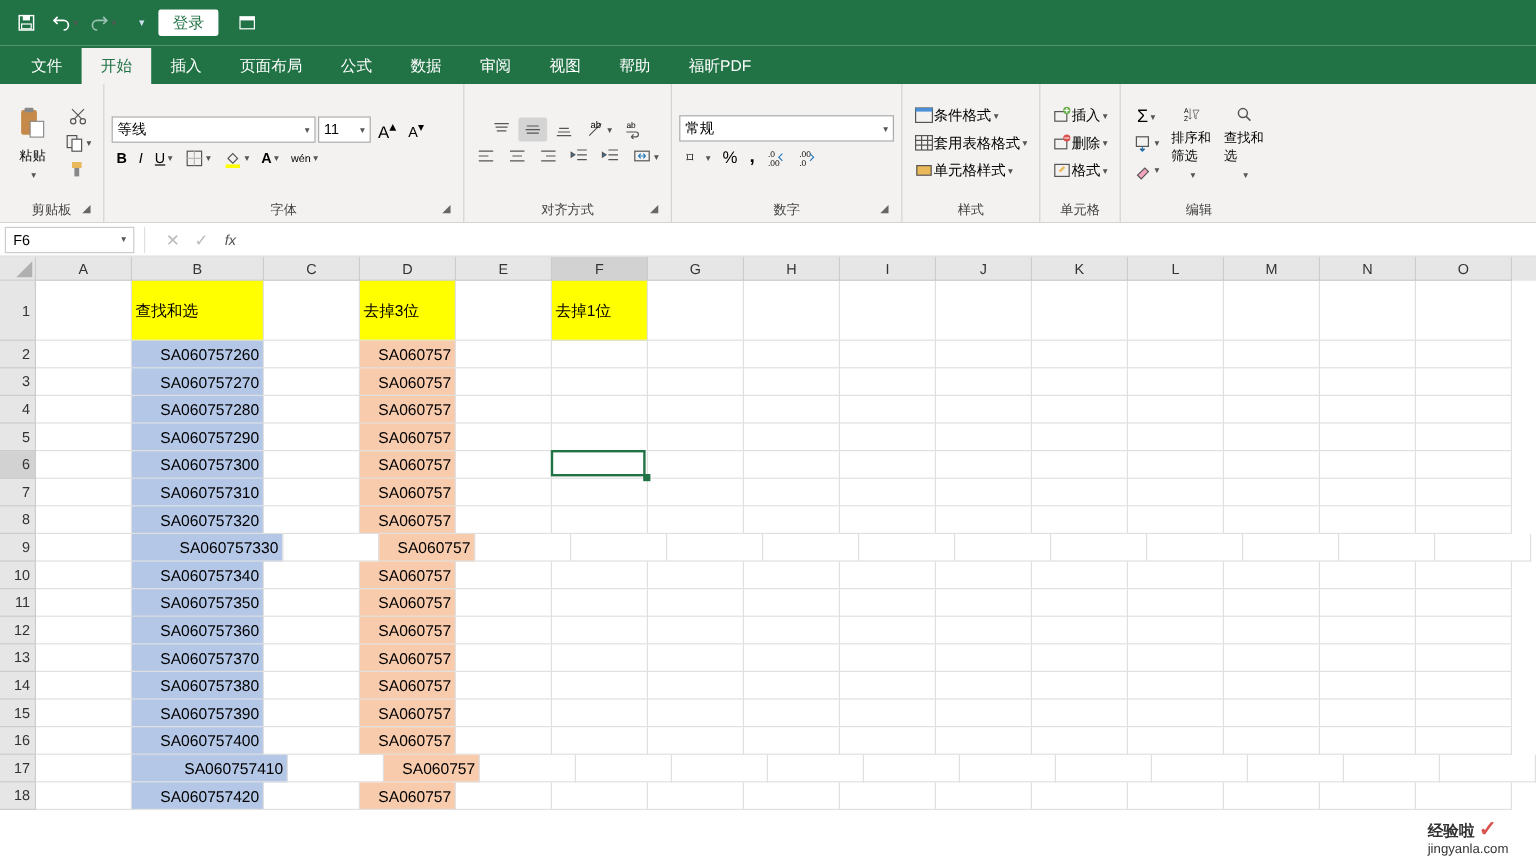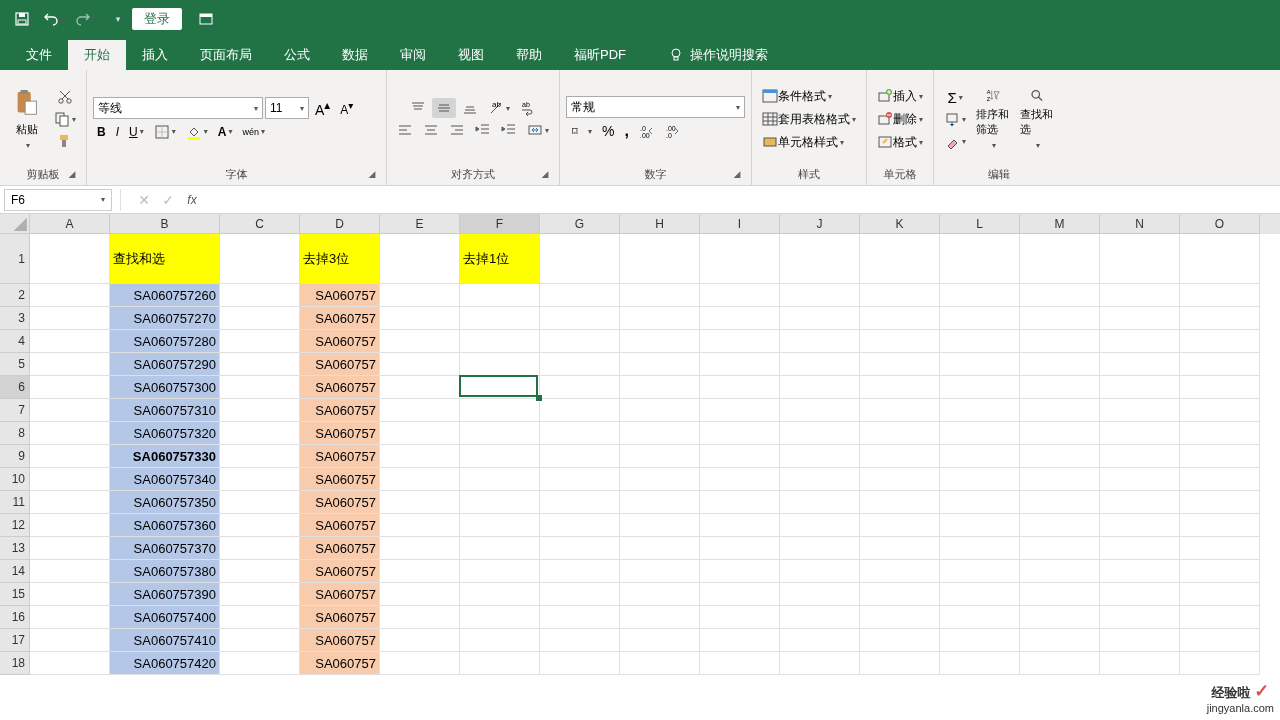--- a/index.html
+++ b/index.html
@@ -62,21 +62,21 @@
   .row.first { height: 50px; }
   .cell { border-right: 1px solid #e0e0e0; border-bottom: 1px solid #e0e0e0; display: flex; align-items: center; padding: 0 3px; font-size: 13px; overflow: hidden; white-space: nowrap; }
   .cell.hdr { background: #ffff00; font-weight: normal; }
   .cell.blue { background: #b4c7e7; }
   .cell.orange { background: #f8cbad; justify-content: flex-end; }
   .cell.blue { justify-content: flex-end; }
   .active-cell-border { position: absolute; border: 2px solid #217346; pointer-events: none; }
   .active-cell-handle { position: absolute; width: 6px; height: 6px; background: #217346; }
   
   
-  .watermark { position: absolute; right: 6px; bottom: 6px; text-align: center; font-size: 11px; color: #333; margin-top: 40px; }
+  .watermark { position: absolute; right: 23px; bottom: 6px; text-align: left; font-size: 11px; color: #333; margin-top: 40px; }
   .watermark .line1 { font-size: 13px; font-weight: bold; }
   .watermark .red { color: #d9534f; font-size: 18px; }
   
   .col-h.sel { background: #d2d2d2; }
 </style>
 </head>
 <body>
 
 <div class="title-bar">
   <div class="qat">
@@ -118,27 +118,20 @@
   <div class="tab file"><span>文件</span></div>
   <div class="tab active"><span>开始</span></div>
   <div class="tab"><span>插入</span></div>
   <div class="tab"><span>页面布局</span></div>
   <div class="tab"><span>公式</span></div>
   <div class="tab"><span>数据</span></div>
   <div class="tab"><span>审阅</span></div>
   <div class="tab"><span>视图</span></div>
   <div class="tab"><span>帮助</span></div>
   <div class="tab"><span>福昕PDF</span></div>
-  <div class="tab tab-help">
-    <svg class="icon16" viewBox="0 0 16 16">
-        <circle cx="8" cy="6" r="4" fill="none" stroke="#fff"></circle>
-        <rect x="6" y="10" width="4" height="3" fill="none" stroke="#fff"></rect>
-      </svg>
-    <span>操作说明搜索</span>
-  </div>
 </div>
 
 <div class="ribbon">
 
   <div class="ribbon-group">
     <div class="group-content">
       <div class="btn btn-lg">
         <svg class="icon32" viewBox="0 0 32 32">
             <rect x="6" y="4" width="14" height="22" fill="#c58a4a" rx="2"></rect>
             <rect x="9" y="2" width="8" height="4" fill="#888" rx="1"></rect>
@@ -635,21 +628,21 @@
         <div class="cell" style="width: 80px;"></div>
         <div class="cell" style="width: 80px;"></div>
         <div class="cell" style="width: 80px;"></div>
         <div class="cell" style="width: 80px;"></div>
         <div class="cell" style="width: 80px;"></div>
         <div class="cell" style="width: 80px;"></div>
         <div class="cell" style="width: 80px;"></div>
       </div>
       <div class="row">
         <div class="cell" style="width: 80px;"></div>
-        <div class="cell blue" style="width: 110px; font-weight: bold;">SA060757330</div>
+        <div class="cell blue" style="width: 126px;">SA060757330</div>
         <div class="cell" style="width: 80px;"></div>
         <div class="cell orange" style="width: 80px;">SA060757</div>
         <div class="cell" style="width: 80px;"></div>
         <div class="cell" style="width: 80px;"></div>
         <div class="cell" style="width: 80px;"></div>
         <div class="cell" style="width: 80px;"></div>
         <div class="cell" style="width: 80px;"></div>
         <div class="cell" style="width: 80px;"></div>
         <div class="cell" style="width: 80px;"></div>
         <div class="cell" style="width: 80px;"></div>
@@ -771,21 +764,21 @@
         <div class="cell" style="width: 80px;"></div>
         <div class="cell" style="width: 80px;"></div>
         <div class="cell" style="width: 80px;"></div>
         <div class="cell" style="width: 80px;"></div>
         <div class="cell" style="width: 80px;"></div>
         <div class="cell" style="width: 80px;"></div>
         <div class="cell" style="width: 80px;"></div>
       </div>
       <div class="row">
         <div class="cell" style="width: 80px;"></div>
-        <div class="cell blue" style="width: 110px;">SA060757410</div>
+        <div class="cell blue" style="width: 130px;">SA060757410</div>
         <div class="cell" style="width: 80px;"></div>
         <div class="cell orange" style="width: 80px;">SA060757</div>
         <div class="cell" style="width: 80px;"></div>
         <div class="cell" style="width: 80px;"></div>
         <div class="cell" style="width: 80px;"></div>
         <div class="cell" style="width: 80px;"></div>
         <div class="cell" style="width: 80px;"></div>
         <div class="cell" style="width: 80px;"></div>
         <div class="cell" style="width: 80px;"></div>
         <div class="cell" style="width: 80px;"></div>

